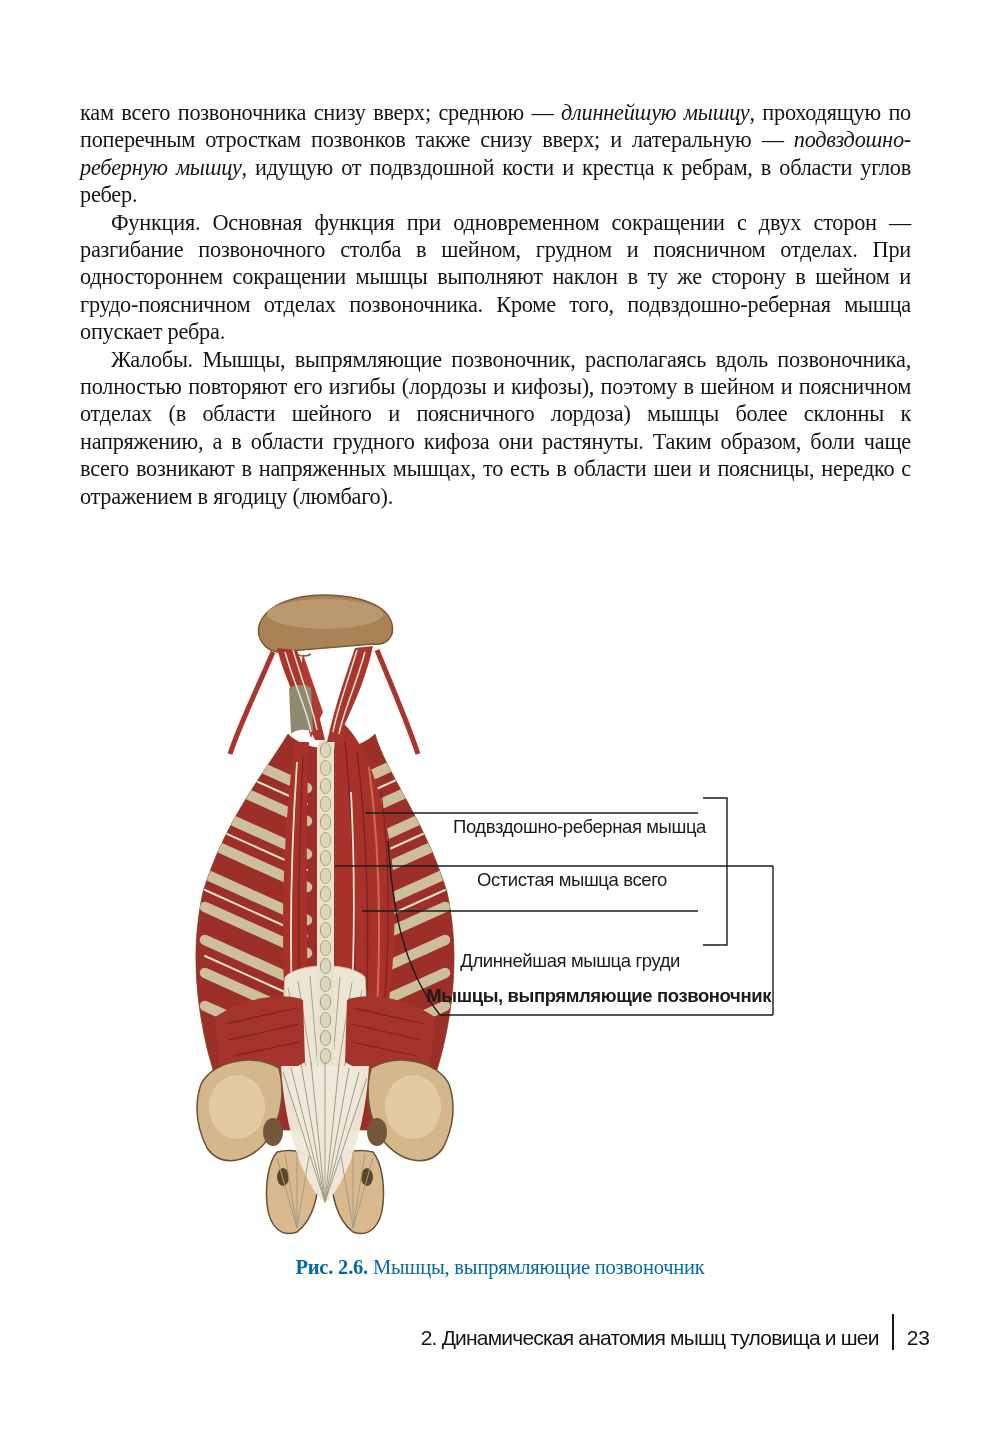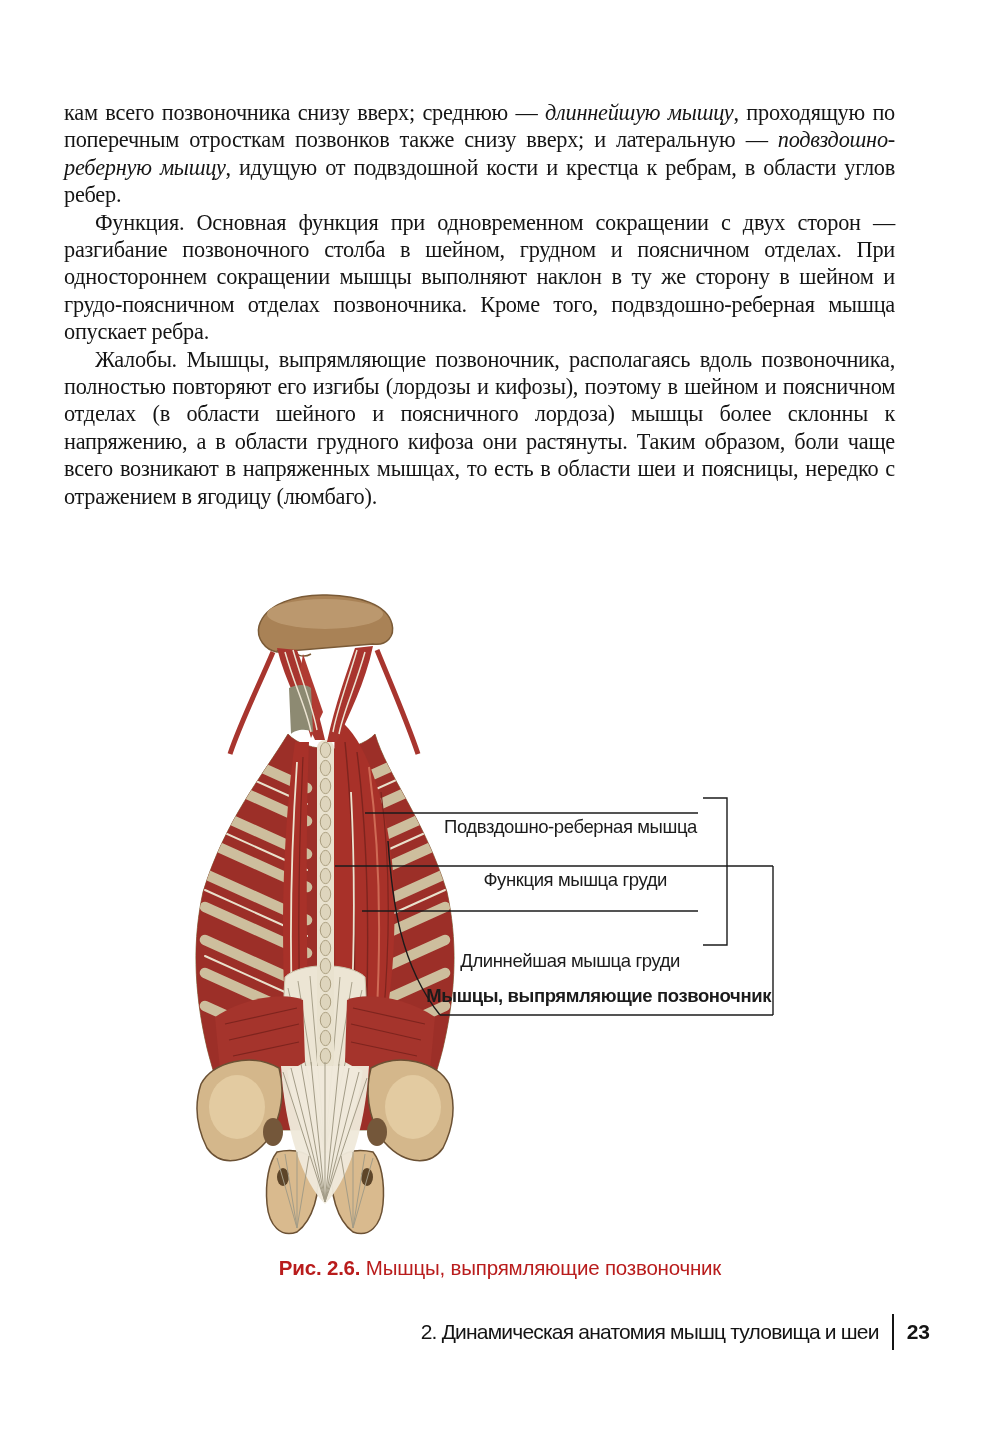--- a/index.html
+++ b/index.html
@@ -2,58 +2,58 @@
 <html lang="ru"><head>
 <meta charset="utf-8">
 <style>
   html,body { margin:0; padding:0; background:#ffffff; }
   .page {
     position:relative; width:1000px; height:1455px; background:#ffffff;
     overflow:hidden; font-family:"Liberation Serif", serif; color:#161616;
   }
   
   .body-text {
-    position:absolute; left:64px; top:99px; width:831px;
+    position:absolute; left:80px; top:99px; width:831px;
     font-size:22.3px; line-height:27.4px; text-align:justify;
     letter-spacing:-0.25px; color:#151515;
   }
   .body-text p { margin:0; }
   .body-text p.indent { text-indent:31px; }
   .run-bold   { font-weight:400; }
   .run-italic { font-style:italic; }
 
   
   .anatomy { position:absolute; left:185px; top:592px; width:280px; height:653px; }
   .annot   { position:absolute; left:0; top:0; width:1000px; height:1455px; pointer-events:none; }
 
   .fig-label {
     position:absolute; font-family:"Liberation Sans", sans-serif;
     font-size:18.5px; letter-spacing:-0.4px; color:#1b1b1b; white-space:nowrap;
   }
-  #fig-label-1 { top:816px; right:303px; }
+  #fig-label-1 { top:816px; right:294px; }
   #fig-label-2 { top:869px; right:333px; }
   #fig-label-3 { top:950px; right:320px; }
   #fig-group-label { top:985px; right:229px; font-weight:700; }
 
   .caption {
     position:absolute; top:1256px; left:0; width:100%; text-align:center;
-    font-family:Liberation Sans, sans-serif; font-size:20.5px; color:#b91c1c;
+    font-family:Liberation Serif, serif; font-size:20.5px; color:#0369a1;
     letter-spacing:-0.2px;
   }
   .caption .prefix { font-weight:700; }
 
   
   .footer {
     position:absolute; top:1314px; right:70px;
-    display:flex; align-items:center; gap:13px;
+    display:flex; align-items:flex-end; gap:13px;
     font-family:"Liberation Sans", sans-serif; color:#141414;
   }
   .footer .chapter { font-size:21px; letter-spacing:-0.8px; }
   .footer .bar { width:2px; height:36px; background:#141414; }
-  .footer .pagenum { font-size:21px; font-weight:700; }
+  .footer .pagenum { font-size:21px; font-weight:400; }
 </style>
 </head>
 <body>
 
 <div class="page">
 
   <div class="body-text">
     <p class="para"><span>кам всего позвоночника снизу вверх; среднюю — </span><span class="run-italic">длиннейшую мышцу</span><span>, проходящую по поперечным отросткам позвонков также снизу вверх; и латеральную — </span><span class="run-italic">подвздошно-реберную мышцу</span><span>, идущую от подвздошной кости и крестца к ребрам, в области углов ребер.</span></p>
     <p class="para indent"><span class="run-bold">Функция.</span><span> Основная функция при одновременном сокращении с двух сторон — разгибание позвоночного столба в шейном, грудном и поясничном отделах. При одностороннем сокращении мышцы выполняют наклон в ту же сторону в шейном и грудо-поясничном отделах позвоночника. Кроме того, подвздошно-реберная мышца опускает ребра.</span></p>
     <p class="para indent"><span class="run-bold">Жалобы.</span><span> Мышцы, выпрямляющие позвоночник, располагаясь вдоль позвоночника, полностью повторяют его изгибы (лордозы и кифозы), поэтому в шейном и поясничном отделах (в области шейного и поясничного лордоза) мышцы более склонны к напряжению, а в области грудного кифоза они растянуты. Таким образом, боли чаще всего возникают в напряженных мышцах, то есть в области шеи и поясницы, нередко с отражением в ягодицу (люмбаго).</span></p>
@@ -219,21 +219,21 @@
       <line x1="335" y1="866" x2="773" y2="866"></line>
       <line x1="362" y1="911" x2="698" y2="911"></line>
       <path d="M703,798 H727 V945 H703"></path>
       <line x1="773" y1="866" x2="773" y2="1015"></line>
       <line x1="440" y1="1015" x2="773" y2="1015"></line>
       <path d="M388,841 C392,900 400,965 440,1015"></path>
     </g>
   </svg>
 
   <div class="fig-label" id="fig-label-1">Подвздошно-реберная мышца</div>
-  <div class="fig-label" id="fig-label-2">Функция мышца груди</div>
+  <div class="fig-label" id="fig-label-2">Остистая мышца всего</div>
   <div class="fig-label" id="fig-label-3">Длиннейшая мышца груди</div>
   <div class="fig-label" id="fig-group-label">Мышцы, выпрямляющие позвоночник</div>
 
   <div class="caption">
     <span class="prefix">Рис. 2.6.</span><span> Мышцы, выпрямляющие позвоночник</span>
   </div>
 
   <div class="footer">
     <span class="chapter">2. Динамическая анатомия мышц туловища и шеи</span>
     <span class="bar"></span>

